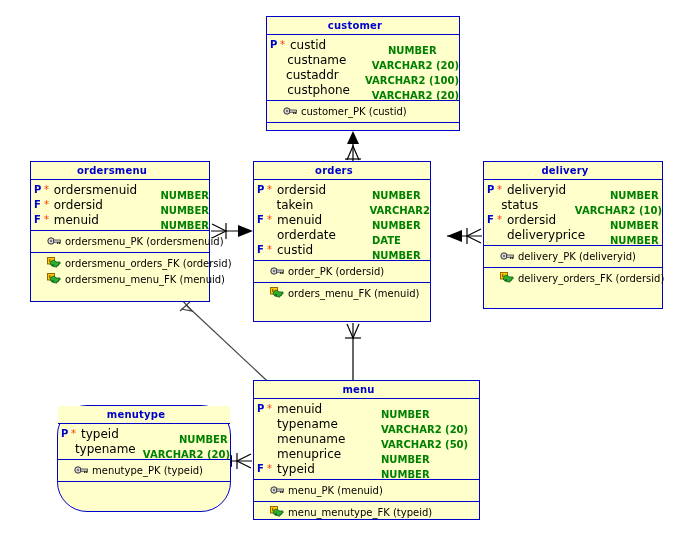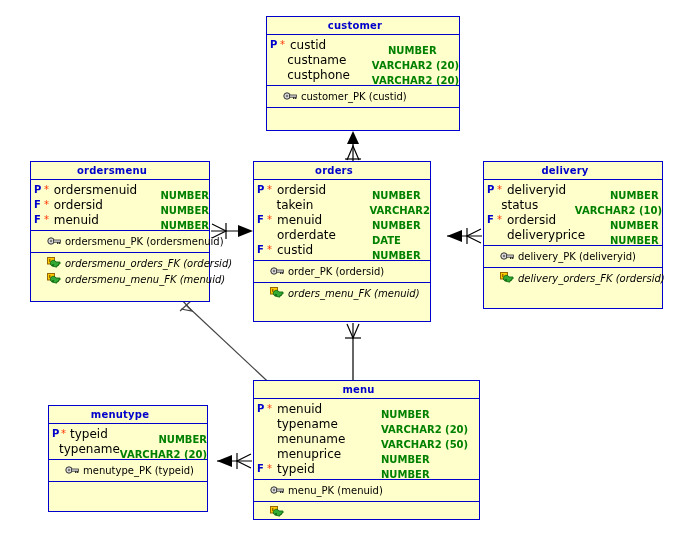--- a/index.html
+++ b/index.html
@@ -39,21 +39,21 @@
     letter-spacing: 0.2px;
   }
   .attr-section {
     border-bottom: 1px solid #0000cc;
     padding: 2px 0 3px 0;
   }
   .key-section {
     border-bottom: 1px solid #0000cc;
     padding: 2px 0 3px 0;
   }
-  .key-section.last { border-bottom: none; font-style: italic; }
+  .key-section.last { border-bottom: none; }
   .attr-row {
     display: flex;
     align-items: center;
     height: 15px;
     font-size: 10px;
     color: #000000;
     white-space: nowrap;
   }
   .col-pf {
     width: 13px;
@@ -166,20 +166,26 @@
           </div>
           <div class="attr-row">
             <span class="col-pf"></span>
             <span class="col-star"></span>
             <span class="col-name" style="width:98px">custname</span>
             <span class="col-type">VARCHAR2 (20)</span>
           </div>
           <div class="attr-row">
             <span class="col-pf"></span>
             <span class="col-star"></span>
+            <span class="col-name" style="width:98px">custaddr</span>
+            <span class="col-type">VARCHAR2 (100)</span>
+          </div>
+          <div class="attr-row">
+            <span class="col-pf"></span>
+            <span class="col-star"></span>
             <span class="col-name" style="width:98px">custphone</span>
             <span class="col-type">VARCHAR2 (20)</span>
           </div>
         </div>
         <div class="key-section">
           <div class="key-row">
             <span class="icon"><svg width="14" height="12" viewBox="0 0 14 12" xmlns="http://www.w3.org/2000/svg">
                 <ellipse cx="4" cy="6" rx="3.2" ry="3.2" fill="#d9d9d9" stroke="#333333" stroke-width="1"></ellipse>
                 <ellipse cx="4" cy="6" rx="1.2" ry="1.2" fill="#777777"></ellipse>
                 <rect x="6.5" y="5" width="7" height="2.2" fill="#d9d9d9" stroke="#333333" stroke-width="0.8"></rect>
@@ -348,21 +354,21 @@
             <span class="icon"><svg width="14" height="12" viewBox="0 0 14 12" xmlns="http://www.w3.org/2000/svg">
                 <rect x="0.5" y="0.5" width="7" height="6.5" fill="#ffcc00" stroke="#996600" stroke-width="1"></rect>
                 <rect x="2" y="2" width="1.5" height="3" fill="#996600"></rect>
                 <path d="M5,9 a3,3 0 1,1 4,-4 l4,0 0,2 -1.5,0 0,1.5 -1.5,0 0,1.5 -1,0 z" fill="#33aa33" stroke="#116611" stroke-width="0.9"></path>
                 <circle cx="6" cy="8" r="1" fill="#116611"></circle>
               </svg></span>
             <span class="klabel">delivery_orders_FK (ordersid)</span>
           </div>
         </div>
       </div>
-      <div class="entity" style="left: 48px; top: 405px; width: 160px; height: 107px;">
+      <div class="entity" style="left: 57px; top: 405px; width: 174px; height: 107px; border-radius: 30px;">
         <div class="entity-title">menutype</div>
         <div class="attr-section">
           <div class="attr-row">
             <span class="col-pf">P</span>
             <span class="col-star">*</span>
             <span class="col-name" style="width:98px">typeid</span>
             <span class="col-type">NUMBER</span>
           </div>
           <div class="attr-row">
             <span class="col-pf"></span>
@@ -431,17 +437,18 @@
           </div>
         </div>
         <div class="key-section last">
           <div class="key-row">
             <span class="icon"><svg width="14" height="12" viewBox="0 0 14 12" xmlns="http://www.w3.org/2000/svg">
                 <rect x="0.5" y="0.5" width="7" height="6.5" fill="#ffcc00" stroke="#996600" stroke-width="1"></rect>
                 <rect x="2" y="2" width="1.5" height="3" fill="#996600"></rect>
                 <path d="M5,9 a3,3 0 1,1 4,-4 l4,0 0,2 -1.5,0 0,1.5 -1.5,0 0,1.5 -1,0 z" fill="#33aa33" stroke="#116611" stroke-width="0.9"></path>
                 <circle cx="6" cy="8" r="1" fill="#116611"></circle>
               </svg></span>
+            <span class="klabel">menu_menutype_FK (typeid)</span>
           </div>
         </div>
       </div>
     </div>
 </div>
 
 </body></html>

